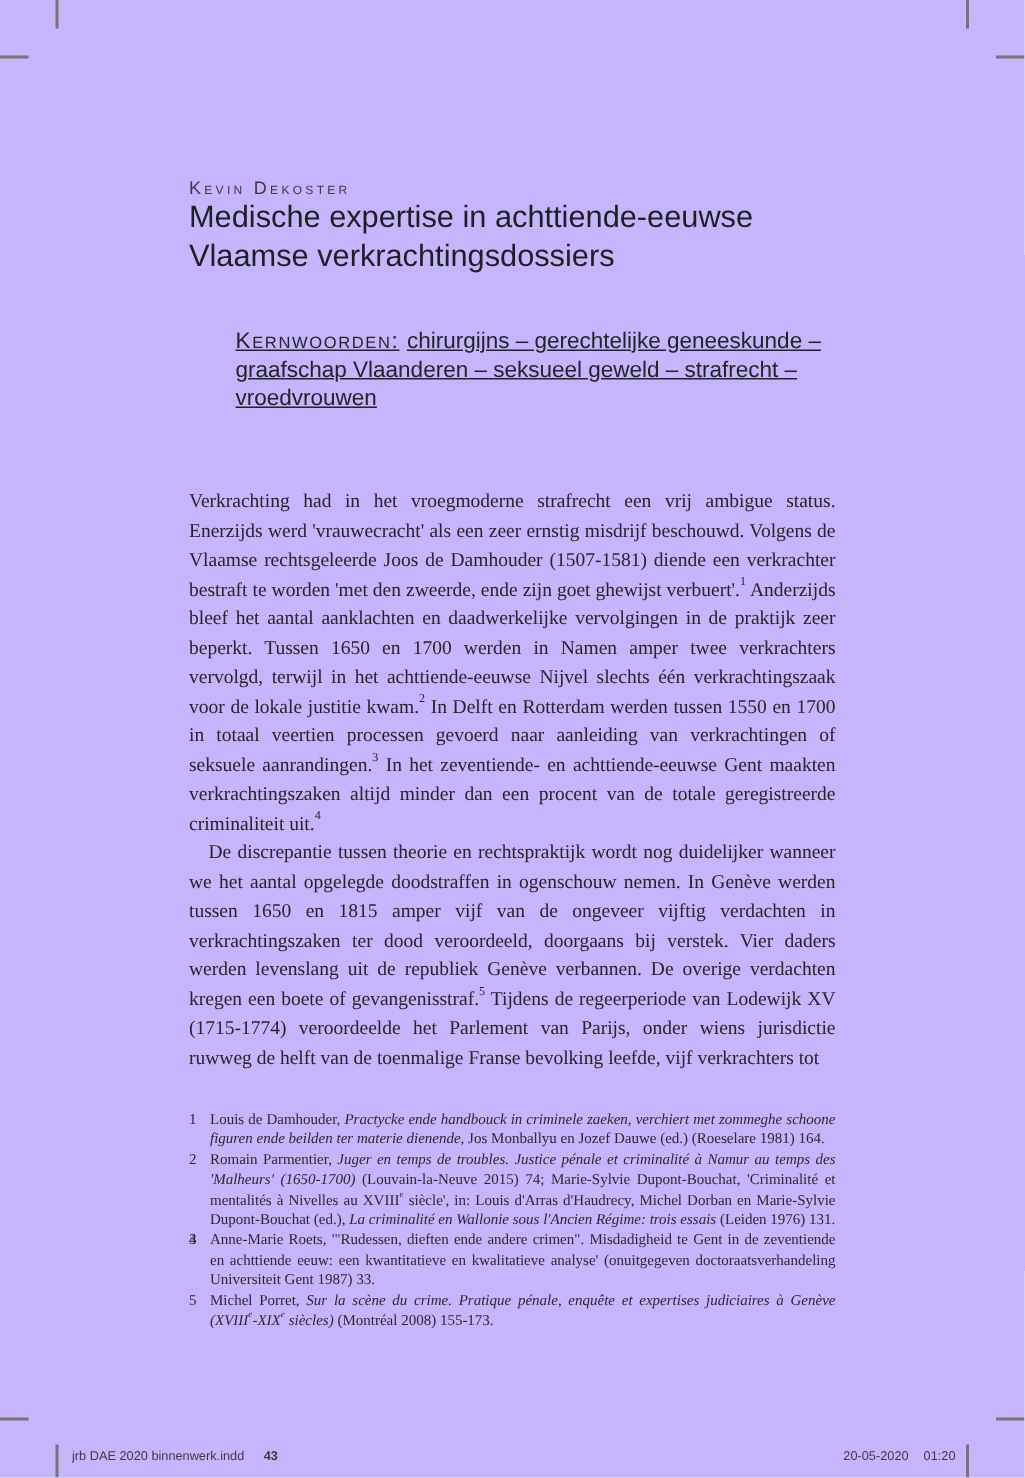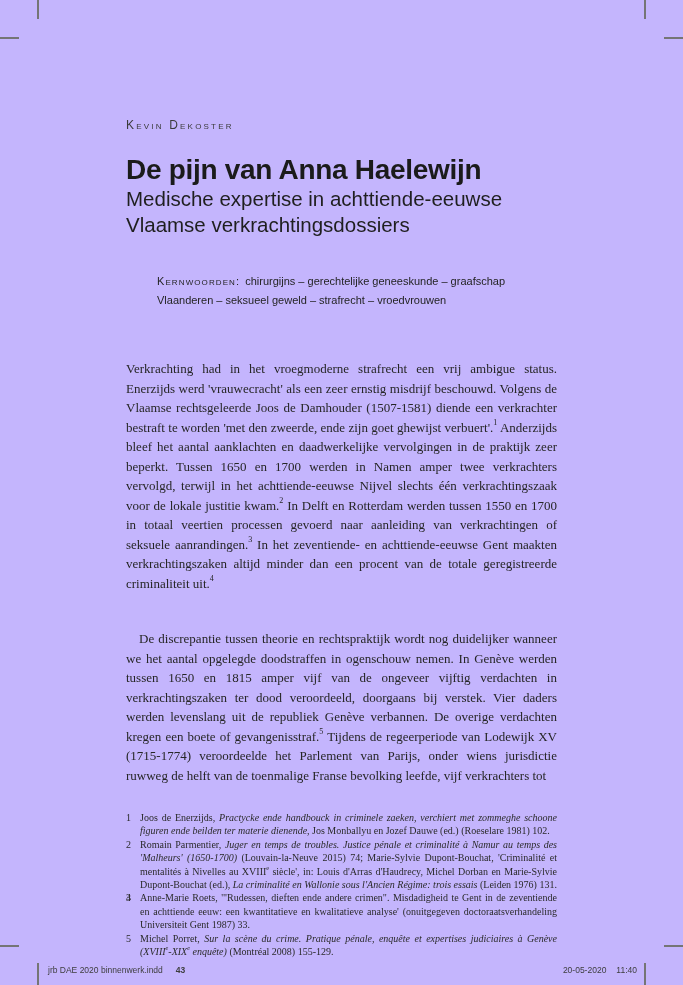--- a/index.html
+++ b/index.html
@@ -44,37 +44,37 @@
     margin-top: 0;
     font-family: "Liberation Sans", sans-serif;
     font-weight: 400;
     font-size: 20.5px;
     line-height: 26px;
     color: #1f1f1f;
   }
   .keywords {
     margin: 34px 0 0 31px;
     font-family: "Liberation Sans", sans-serif;
-    font-size: 11px;
+    font-size: 15px;
     line-height: 19px;
     color: #242424;
     text-align: left;
+    text-decoration: underline;
   }
   .kw-label {
     font-variant: small-caps;
     letter-spacing: 1.1px;
     margin-right: 5px;
   }
   .bodytext { margin-top: 49px; }
   .bodytext p {
     font-size: 13px;
     line-height: 19.5px;
     text-align: justify;
     color: #262626;
-    margin-top: 36px;
   }
   .bodytext p.indent { text-indent: 13px; }
   sup {
     font-size: 0.62em;
     line-height: 0;
     position: relative;
     top: -0.1em;
     vertical-align: super;
   }
   .it { font-style: italic; }
@@ -126,47 +126,46 @@
   <div class="crop h" style="right:0; top:37px;"></div>
   <div class="crop h" style="left:0; top:945px;"></div>
   <div class="crop v" style="left:37px; top:963px; height:22px;"></div>
   <div class="crop h" style="right:0; top:945px;"></div>
   <div class="crop v" style="left:644px; top:963px; height:22px;"></div>
 
   <div class="content">
 
     <div class="author">Kevin Dekoster</div>
 
-    <h1 class="title">De pijn van Anna Haelewijn</h1>
 
     <h2 class="subtitle">Medische expertise in achttiende-eeuwse Vlaamse verkrachtingsdossiers</h2>
 
     <p class="keywords"><span class="kw-label">Kernwoorden:</span><span>chirurgijns – gerechtelijke geneeskunde – graafschap Vlaanderen – seksueel geweld – strafrecht – vroedvrouwen</span></p>
 
     <div class="bodytext">
       <p><span>Verkrachting had in het vroegmoderne strafrecht een vrij ambigue status. Enerzijds werd 'vrauwecracht' als een zeer ernstig misdrijf beschouwd. Volgens de Vlaamse rechtsgeleerde Joos de Damhouder (1507-1581) diende een verkrachter bestraft te worden 'met den zweerde, ende zijn goet ghewijst verbuert'.</span><sup>1</sup><span> Anderzijds bleef het aantal aanklachten en daadwerkelijke vervolgingen in de praktijk zeer beperkt. Tussen 1650 en 1700 werden in Namen amper twee verkrachters vervolgd, terwijl in het achttiende-eeuwse Nijvel slechts één verkrachtingszaak voor de lokale justitie kwam.</span><sup>2</sup><span> In Delft en Rotterdam werden tussen 1550 en 1700 in totaal veertien processen gevoerd naar aanleiding van verkrachtingen of seksuele aanrandingen.</span><sup>3</sup><span> In het zeventiende- en achttiende-eeuwse Gent maakten verkrachtingszaken altijd minder dan een procent van de totale geregistreerde criminaliteit uit.</span><sup>4</sup></p>
       <p class="indent"><span>De discrepantie tussen theorie en rechtspraktijk wordt nog duidelijker wanneer we het aantal opgelegde doodstraffen in ogenschouw nemen. In Genève werden tussen 1650 en 1815 amper vijf van de ongeveer vijftig verdachten in verkrachtingszaken ter dood veroordeeld, doorgaans bij verstek. Vier daders werden levenslang uit de republiek Genève verbannen. De overige verdachten kregen een boete of gevangenisstraf.</span><sup>5</sup><span> Tijdens de regeerperiode van Lodewijk XV (1715-1774) veroordeelde het Parlement van Parijs, onder wiens jurisdictie ruwweg de helft van de toenmalige Franse bevolking leefde, vijf verkrachters tot</span></p>
     </div>
 
     <div class="footnotes">
       <div class="footnote">
-        <span class="fn-num">1</span><span class="fn-text"><span>Joos de Enerzijds, </span><span class="it">Practycke ende handbouck in criminele zaeken, verchiert met zommeghe schoone figuren ende beilden ter materie dienende</span><span>, Jos Monballyu en Jozef Dauwe (ed.) (Roeselare 1981) 102.</span></span>
+        <span class="fn-num">1</span><span class="fn-text"><span>Louis de Damhouder, </span><span class="it">Practycke ende handbouck in criminele zaeken, verchiert met zommeghe schoone figuren ende beilden ter materie dienende</span><span>, Jos Monballyu en Jozef Dauwe (ed.) (Roeselare 1981) 164.</span></span>
       </div>
       <div class="footnote">
         <span class="fn-num">2</span><span class="fn-text"><span>Romain Parmentier, </span><span class="it">Juger en temps de troubles. Justice pénale et criminalité à Namur au temps des 'Malheurs' (1650-1700)</span><span> (Louvain-la-Neuve 2015) 74; Marie-Sylvie Dupont-Bouchat, 'Criminalité et mentalités à Nivelles au XVIII</span><sup>e</sup><span> siècle', in: Louis d'Arras d'Haudrecy, Michel Dorban en Marie-Sylvie Dupont-Bouchat (ed.), </span><span class="it">La criminalité en Wallonie sous l'Ancien Régime: trois essais</span><span> (Leiden 1976) 131.</span></span>
       </div>
       <div class="footnote">
         <span class="fn-num">3</span>
       </div>
       <div class="footnote">
         <span class="fn-num">4</span><span class="fn-text"><span>Anne-Marie Roets, '"Rudessen, dieften ende andere crimen". Misdadigheid te Gent in de zeventiende en achttiende eeuw: een kwantitatieve en kwalitatieve analyse' (onuitgegeven doctoraatsverhandeling Universiteit Gent 1987) 33.</span></span>
       </div>
       <div class="footnote">
-        <span class="fn-num">5</span><span class="fn-text"><span>Michel Porret, </span><span class="it">Sur la scène du crime. Pratique pénale, enquête et expertises judiciaires à Genève (XVIII</span><sup class="it">e</sup><span class="it">-XIX</span><sup class="it">e</sup><span class="it"> enquête)</span><span> (Montréal 2008) 155-129.</span></span>
+        <span class="fn-num">5</span><span class="fn-text"><span>Michel Porret, </span><span class="it">Sur la scène du crime. Pratique pénale, enquête et expertises judiciaires à Genève (XVIII</span><sup class="it">e</sup><span class="it">-XIX</span><sup class="it">e</sup><span class="it"> siècles)</span><span> (Montréal 2008) 155-173.</span></span>
       </div>
     </div>
 
   </div>
 
   <div class="footer-left"><span>jrb DAE 2020 binnenwerk.indd</span><span class="pgnum">43</span></div>
-  <div class="footer-right"><span>20-05-2020</span><span class="time">11:40</span></div>
+  <div class="footer-right"><span>20-05-2020</span><span class="time">01:20</span></div>
 
 </div>
 
 </body></html>

